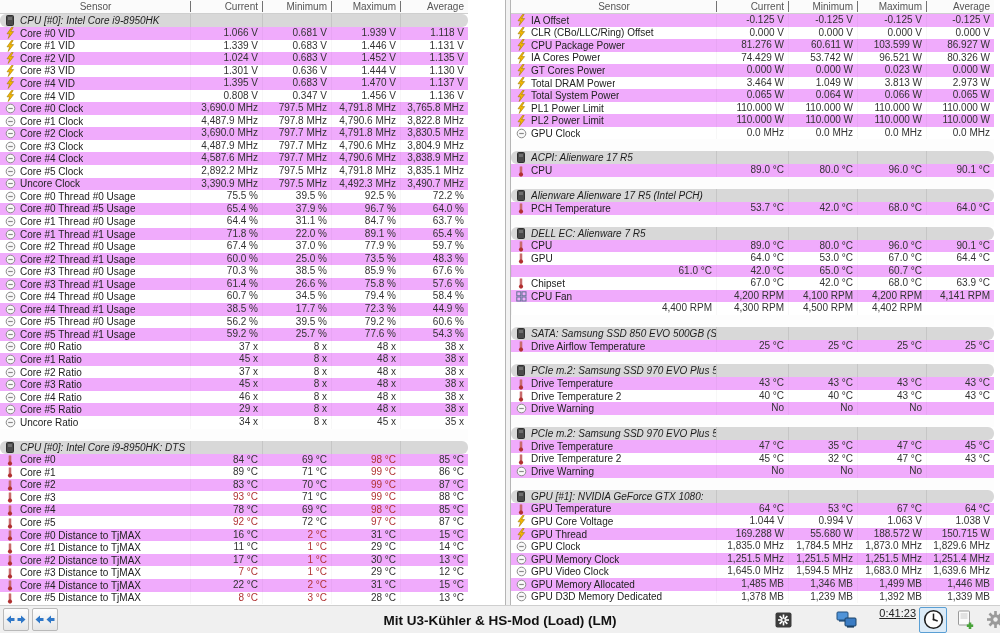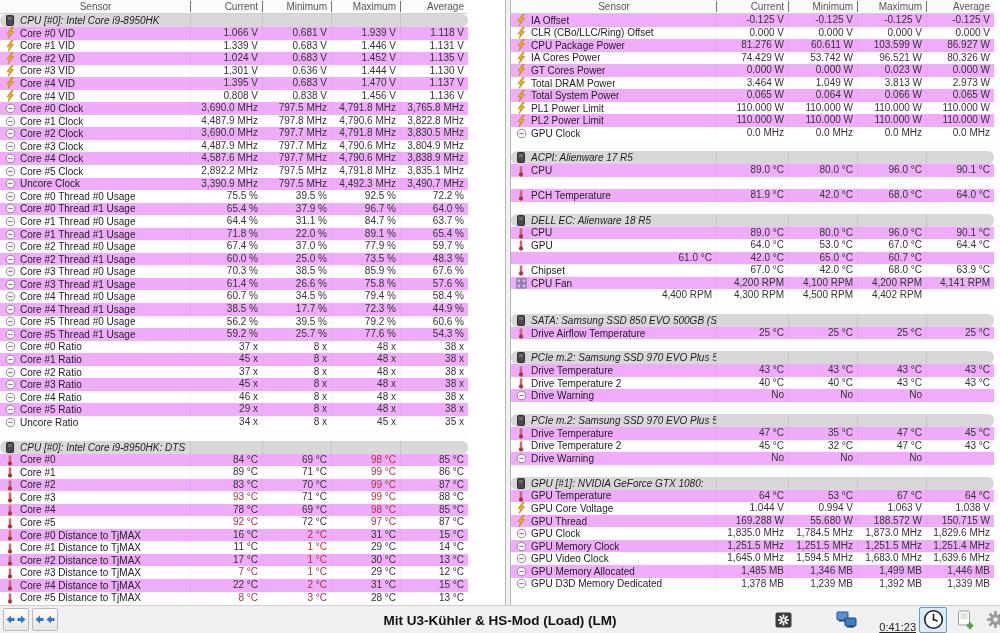--- a/index.html
+++ b/index.html
@@ -29,21 +29,21 @@
   .row.section .val { border-left:1px solid #c6c6c6; height:100%; }
   .gap { height:12px; background:#fdfdfd; }
   
   .statusbar { height:28px; width:1000px; background:#f0f0f0; border-top:1px solid #cfcfcf;
     display:flex; align-items:center; position:relative; padding:0 0 0 3px; }
   .sb-btn { width:26px; height:23px; border:1px solid #b9b9b9; border-radius:2px;
     background:linear-gradient(#fdfdfd,#e6e6e6); display:inline-flex; align-items:center;
     justify-content:center; margin-right:3px; }
   .caption { position:absolute; left:50%; top:50%; transform:translate(-50%,-50%);
     font-size:13.5px; font-weight:bold; color:#111; white-space:nowrap; }
-  .tray { margin-left:auto; display:flex; align-items:flex-end;text-decoration:underline; }
+  .tray { margin-left:auto; display:flex; align-items:flex-start;text-decoration:underline; }
   .tray .ticon { display:inline-flex; align-items:center; justify-content:center;
     width:28px; height:26px; border:1px solid transparent; border-radius:2px; }
   .tray .ticon.active { border:1px solid #5a9fd4; background:#dcebf7; }
   .timer { font-size:11px; color:#222; margin:0 3px 0 0; }
   .sp36 { width:36px; } .sp18 { width:18px; } .sp4 { width:4px; } .sp2 { width:2px; }
   .gear-clip { margin-right:-9px; }
 </style>
 </head>
 <body>
 
@@ -144,21 +144,21 @@
       <div class="row">
         <div class="sensorcell">
           <span class="icon">
             <svg width="10" height="12" viewBox="0 0 10 12">
               <polygon points="6.5,0.5 2,6.8 4.6,6.8 3.2,11.5 8.6,4.6 5.6,4.6 8.2,0.5" fill="#f5b800" stroke="#a07800" stroke-width="0.6"></polygon>
             </svg>
           </span>
           <span class="lbl">Core #4 VID</span>
         </div>
         <div class="val">0.808 V</div>
-        <div class="val">0.838 V</div>
+        <div class="val">0.347 V</div>
         <div class="val">1.456 V</div>
         <div class="val">1.136 V</div>
       </div>
       <div class="row stripe">
         <div class="sensorcell">
           <span class="icon">
             <svg width="11" height="11" viewBox="0 0 11 11">
               <circle cx="5.5" cy="5.5" r="4.3" fill="#fafafa" stroke="#8a8a8a"></circle>
               <line x1="3.2" y1="5.5" x2="7.8" y2="5.5" stroke="#8a8a8a" stroke-width="1.2"></line>
             </svg>
@@ -276,21 +276,21 @@
         <div class="val">72.2 %</div>
       </div>
       <div class="row stripe">
         <div class="sensorcell">
           <span class="icon">
             <svg width="11" height="11" viewBox="0 0 11 11">
               <circle cx="5.5" cy="5.5" r="4.3" fill="#fafafa" stroke="#8a8a8a"></circle>
               <line x1="3.2" y1="5.5" x2="7.8" y2="5.5" stroke="#8a8a8a" stroke-width="1.2"></line>
             </svg>
           </span>
-          <span class="lbl">Core #0 Thread #1 Usage</span>
+          <span class="lbl">Core #0 Thread #5 Usage</span>
         </div>
         <div class="val">65.4 %</div>
         <div class="val">37.9 %</div>
         <div class="val">96.7 %</div>
         <div class="val">64.0 %</div>
       </div>
       <div class="row">
         <div class="sensorcell">
           <span class="icon">
             <svg width="11" height="11" viewBox="0 0 11 11">
@@ -930,46 +930,61 @@
             </svg>
           </span>
           <span class="lbl">CPU</span>
         </div>
         <div class="val">89.0 °C</div>
         <div class="val">80.0 °C</div>
         <div class="val">96.0 °C</div>
         <div class="val">90.1 °C</div>
       </div>
       <div class="gap"></div>
+      <div class="row section">
+        <div class="sensorcell">
+          <span class="icon">
+            <svg width="10" height="11" viewBox="0 0 10 11">
+              <rect x="1.5" y="0.5" width="7" height="10" rx="1" fill="#4a4a4a" stroke="#303030"></rect>
+              <rect x="3" y="2" width="4" height="3" fill="#6e6e6e"></rect>
+            </svg>
+          </span>
+          <span class="lbl">Alienware Alienware 17 R5 (Intel PCH)</span>
+        </div>
+        <div class="val"></div>
+        <div class="val"></div>
+        <div class="val"></div>
+        <div class="val"></div>
+      </div>
       <div class="row stripe">
         <div class="sensorcell">
           <span class="icon">
             <svg width="8" height="12" viewBox="0 0 8 12">
               <line x1="4" y1="1.6" x2="4" y2="8" stroke="#b03030" stroke-width="2.4"></line>
               <circle cx="4" cy="9.6" r="2.1" fill="#b03030"></circle>
               <line x1="4" y1="1.8" x2="4" y2="7.5" stroke="#eec6c6" stroke-width="0.8"></line>
             </svg>
           </span>
           <span class="lbl">PCH Temperature</span>
         </div>
-        <div class="val">81.9 °C</div>
+        <div class="val">53.7 °C</div>
         <div class="val">42.0 °C</div>
         <div class="val">68.0 °C</div>
         <div class="val">64.0 °C</div>
       </div>
       <div class="gap"></div>
       <div class="row section">
         <div class="sensorcell">
           <span class="icon">
             <svg width="10" height="11" viewBox="0 0 10 11">
               <rect x="1.5" y="0.5" width="7" height="10" rx="1" fill="#4a4a4a" stroke="#303030"></rect>
               <rect x="3" y="2" width="4" height="3" fill="#6e6e6e"></rect>
             </svg>
           </span>
-          <span class="lbl">DELL EC: Alienware 18 R5</span>
+          <span class="lbl">DELL EC: Alienware 7 R5</span>
         </div>
         <div class="val"></div>
         <div class="val"></div>
         <div class="val"></div>
         <div class="val"></div>
       </div>
       <div class="row stripe">
         <div class="sensorcell">
           <span class="icon">
             <svg width="8" height="12" viewBox="0 0 8 12">

